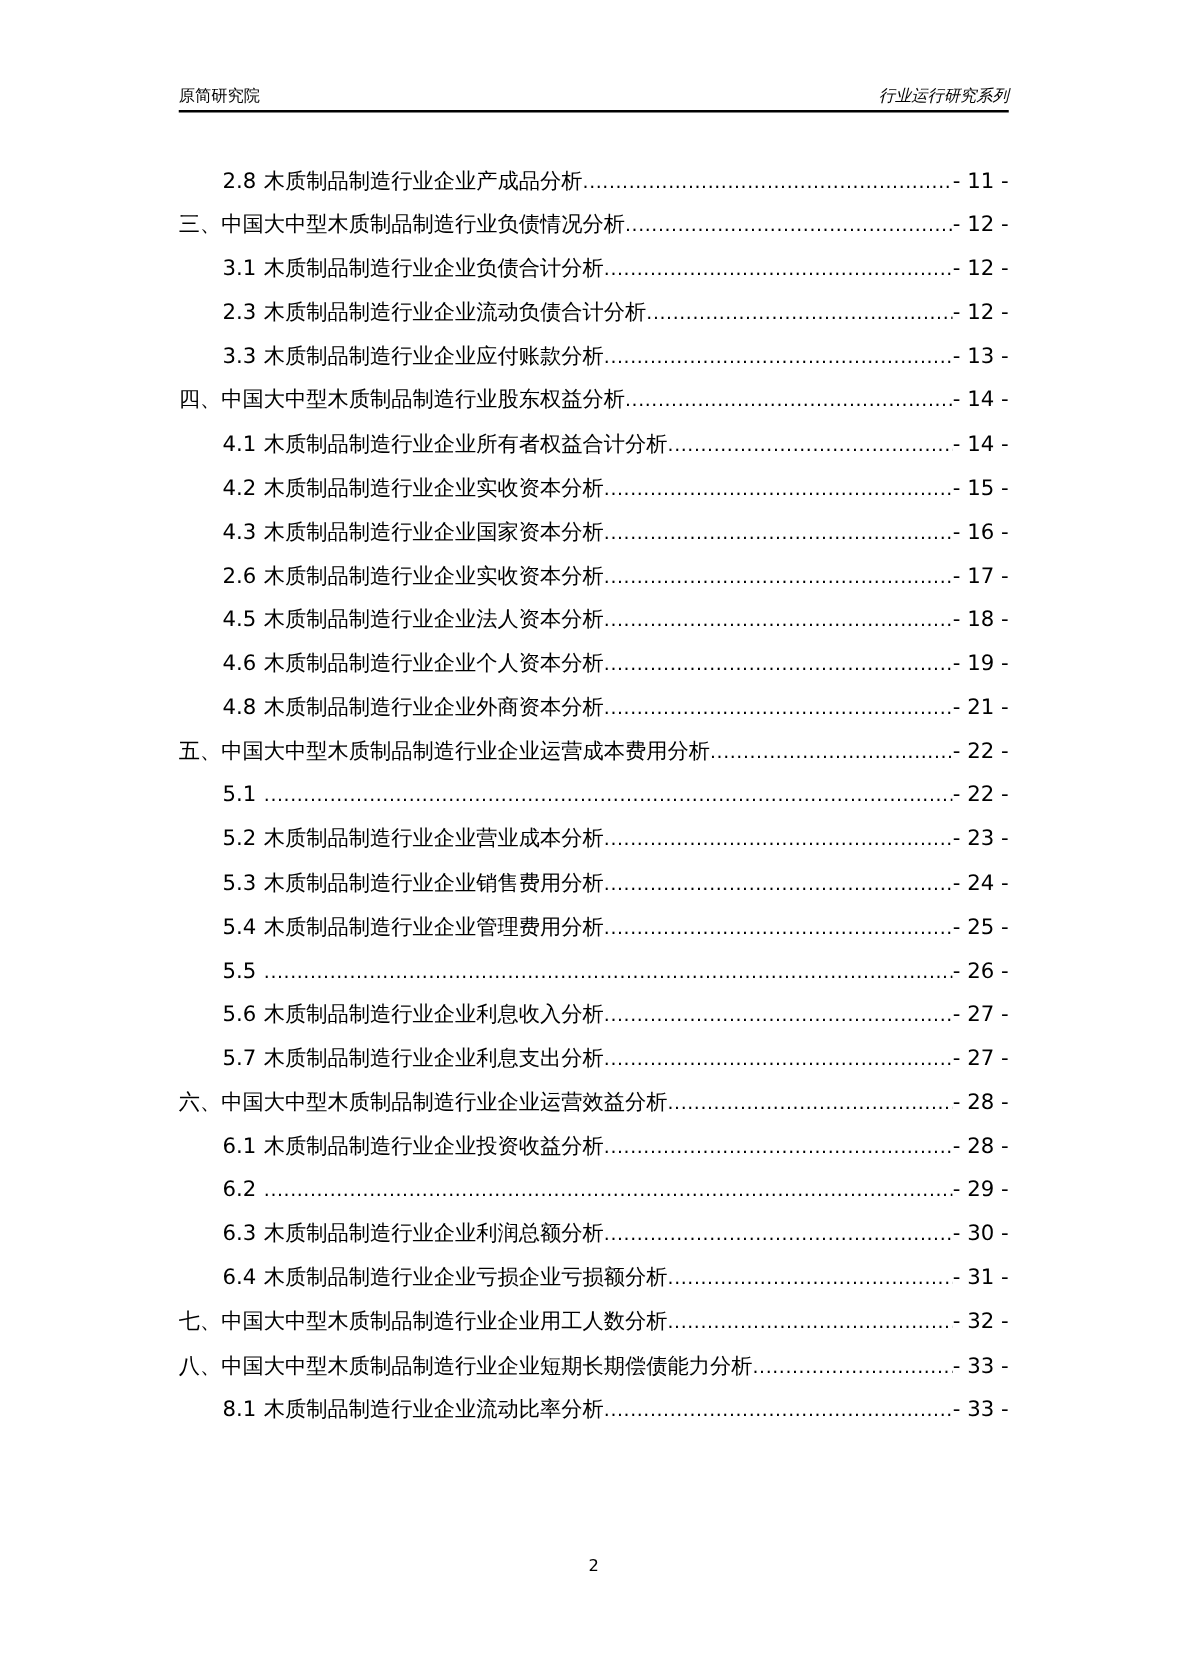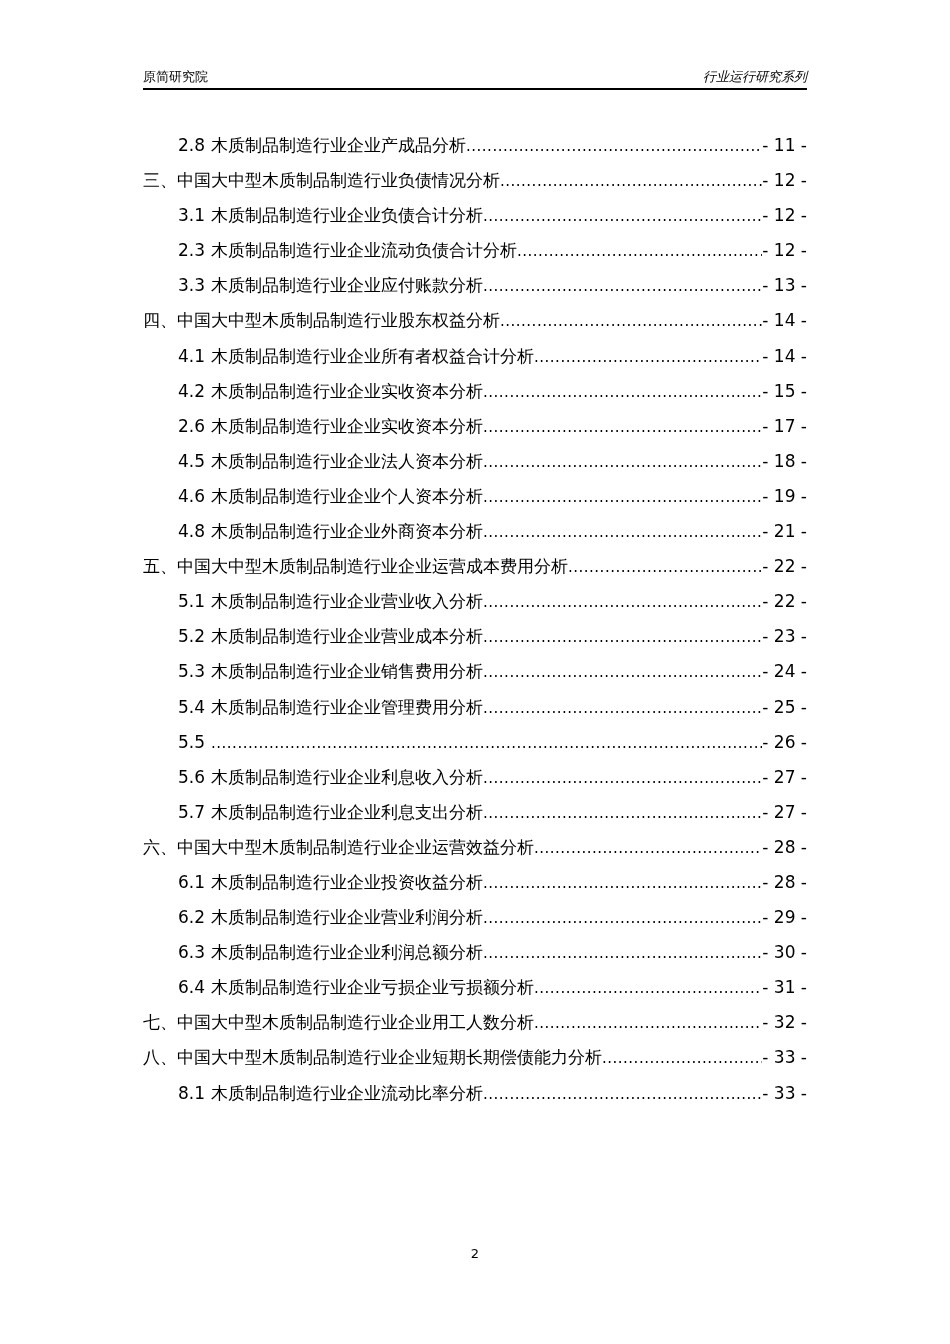--- a/index.html
+++ b/index.html
@@ -68,20 +68,26 @@
       <span class="leader"></span>
       <span class="page">- 14 -</span>
     </div>
     <div class="row l2">
       <span class="num">4.2</span>
       <span class="title">木质制品制造行业企业实收资本分析</span>
       <span class="leader"></span>
       <span class="page">- 15 -</span>
     </div>
     <div class="row l2">
+      <span class="num">4.3</span>
+      <span class="title">木质制品制造行业企业国家资本分析</span>
+      <span class="leader"></span>
+      <span class="page">- 16 -</span>
+    </div>
+    <div class="row l2">
       <span class="num">2.6</span>
       <span class="title">木质制品制造行业企业实收资本分析</span>
       <span class="leader"></span>
       <span class="page">- 17 -</span>
     </div>
     <div class="row l2">
       <span class="num">4.5</span>
       <span class="title">木质制品制造行业企业法人资本分析</span>
       <span class="leader"></span>
       <span class="page">- 18 -</span>
@@ -98,21 +104,20 @@
       <span class="leader"></span>
       <span class="page">- 21 -</span>
     </div>
     <div class="row l1">
       <span class="title">五、中国大中型木质制品制造行业企业运营成本费用分析</span>
       <span class="leader"></span>
       <span class="page">- 22 -</span>
     </div>
     <div class="row l2">
       <span class="num">5.1</span>
-      <span class="title">木质制品制造行业企业营业收入分析</span>
       <span class="leader"></span>
       <span class="page">- 22 -</span>
     </div>
     <div class="row l2">
       <span class="num">5.2</span>
       <span class="title">木质制品制造行业企业营业成本分析</span>
       <span class="leader"></span>
       <span class="page">- 23 -</span>
     </div>
     <div class="row l2">
@@ -150,21 +155,20 @@
       <span class="page">- 28 -</span>
     </div>
     <div class="row l2">
       <span class="num">6.1</span>
       <span class="title">木质制品制造行业企业投资收益分析</span>
       <span class="leader"></span>
       <span class="page">- 28 -</span>
     </div>
     <div class="row l2">
       <span class="num">6.2</span>
-      <span class="title">木质制品制造行业企业营业利润分析</span>
       <span class="leader"></span>
       <span class="page">- 29 -</span>
     </div>
     <div class="row l2">
       <span class="num">6.3</span>
       <span class="title">木质制品制造行业企业利润总额分析</span>
       <span class="leader"></span>
       <span class="page">- 30 -</span>
     </div>
     <div class="row l2">

